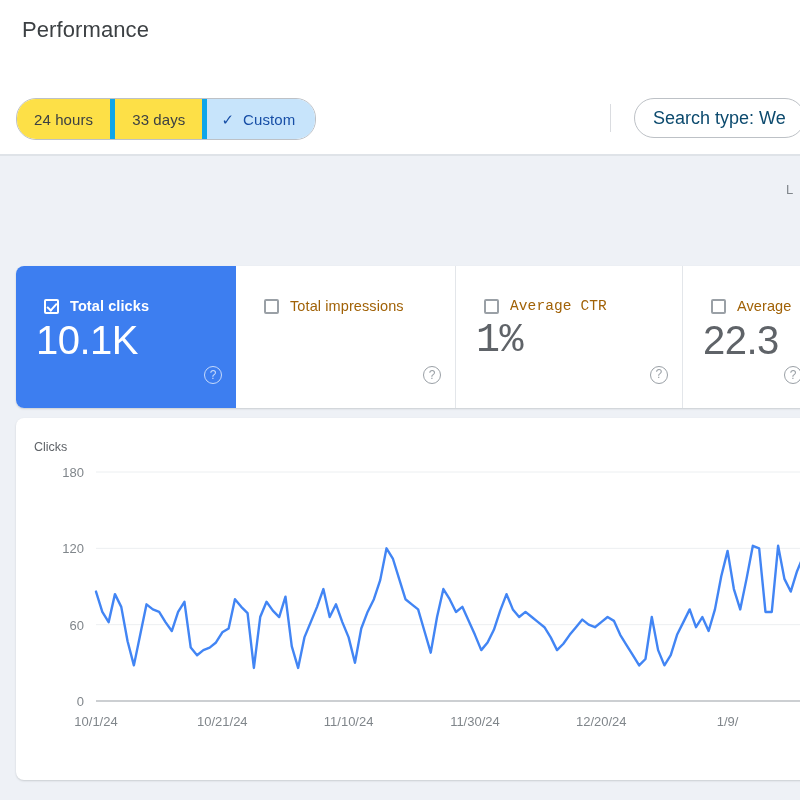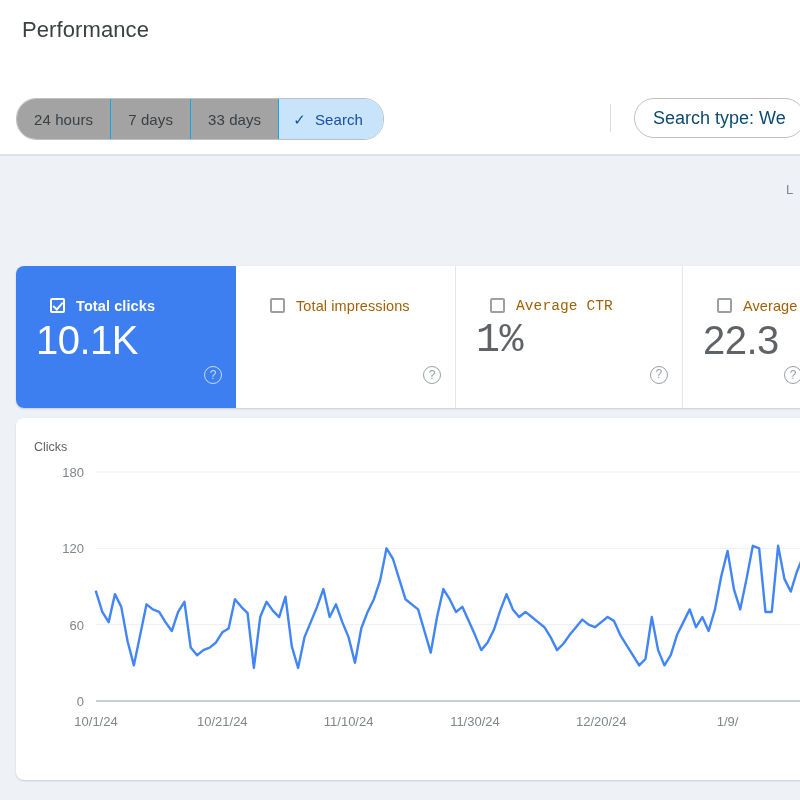--- a/index.html
+++ b/index.html
@@ -61,22 +61,22 @@
     overflow: hidden;
     background: #fff;
   }
   .chip {
     display: flex;
     align-items: center;
     justify-content: center;
     padding: 0 17px;
     font-size: 15px;
     color: #3c4043;
-    border-right: 1px solid #0ea5e9;
-    background: #a3a3a3;
+    border-right: 5px solid #0ea5e9;
+    background: #fde047;
     white-space: nowrap;
     letter-spacing: .1px;
   }
   .chip:last-child { border-right: none; }
   .chip.selected {
     background: #c7e4fb;
     color: #174ea6;
     padding: 0 20px 0 14px;
   }
   .chip .check {
@@ -155,23 +155,24 @@
   .card.w1 { width: 220px; border-radius: 8px 0 0 8px; }
   .card.w2 { width: 220px; }
   .card.w3 { width: 227px; font-family: Liberation Mono, monospace; }
   .card.w4 { width: 133px; border-right: none; }
   .card.active {
     background: #3d7ef0;
     border-right: none;
   }
   .card-head {
     position: absolute;
-    left: 34px;
+    left: 28px;
     top: 32px;
     display: flex;
+    align-items: center;
     white-space: nowrap;
   }
   .cbox {
     width: 15px;
     height: 15px;
     box-sizing: border-box;
     border: 2px solid #9aa0a6;
     border-radius: 2px;
     margin-right: 11px;
     position: relative;
@@ -274,28 +275,25 @@
   <div class="header">
     <div class="page-title">Performance</div>
   </div>
 
   <div class="filterbar">
     <div class="chipgroup" id="chipgroup">
         <div class="chip">
           <span>24 hours</span>
         </div>
         <div class="chip">
-          <span>7 days</span>
-        </div>
-        <div class="chip">
           <span>33 days</span>
         </div>
         <div class="chip selected">
           <span class="check">✓</span>
-          <span>Search</span>
+          <span>Custom</span>
         </div>
       </div>
     <div class="divider-v"></div>
     <div class="searchtype-chip">
       <span>Search type: We</span>
     </div>
   </div>
 
   <div class="meta-row">
     <div class="last-updated">L</div>

